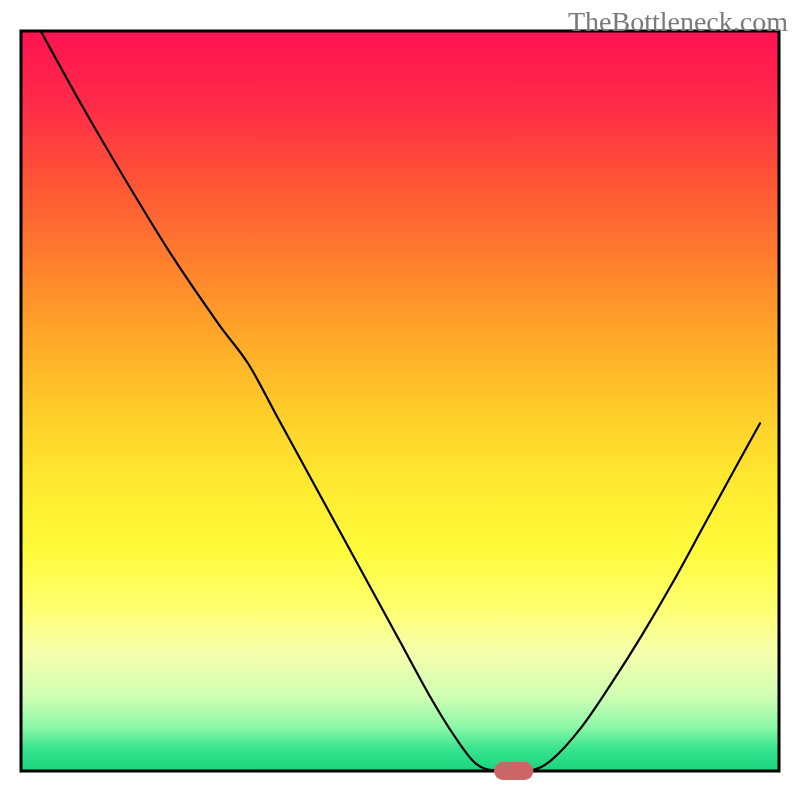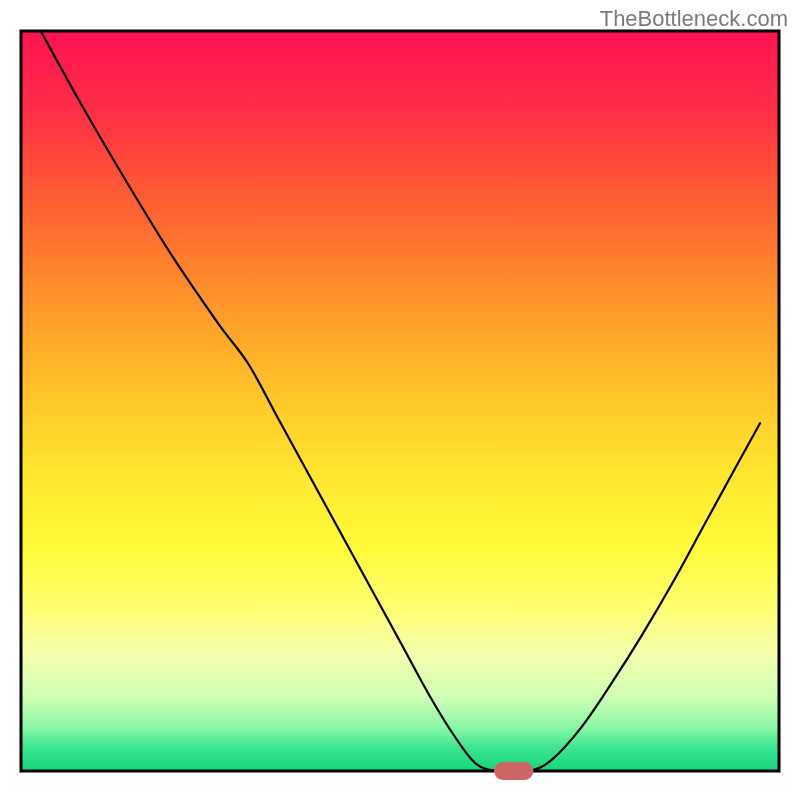--- a/index.html
+++ b/index.html
@@ -12,22 +12,22 @@
   }
   .chart-container {
     position: relative;
     width: 800px;
     height: 800px;
   }
   .watermark {
     position: absolute;
     top: 6px;
     right: 12px;
-    font-family: Liberation Sans, sans-serif;
-    font-size: 22px;
+    font-family: Liberation Serif, serif;
+    font-size: 28px;
     font-weight: 500;
     color: #7a7a7a;
     z-index: 10;
   }
   svg.chart {
     position: absolute;
     top: 0;
     left: 0;
   }
 </style>

